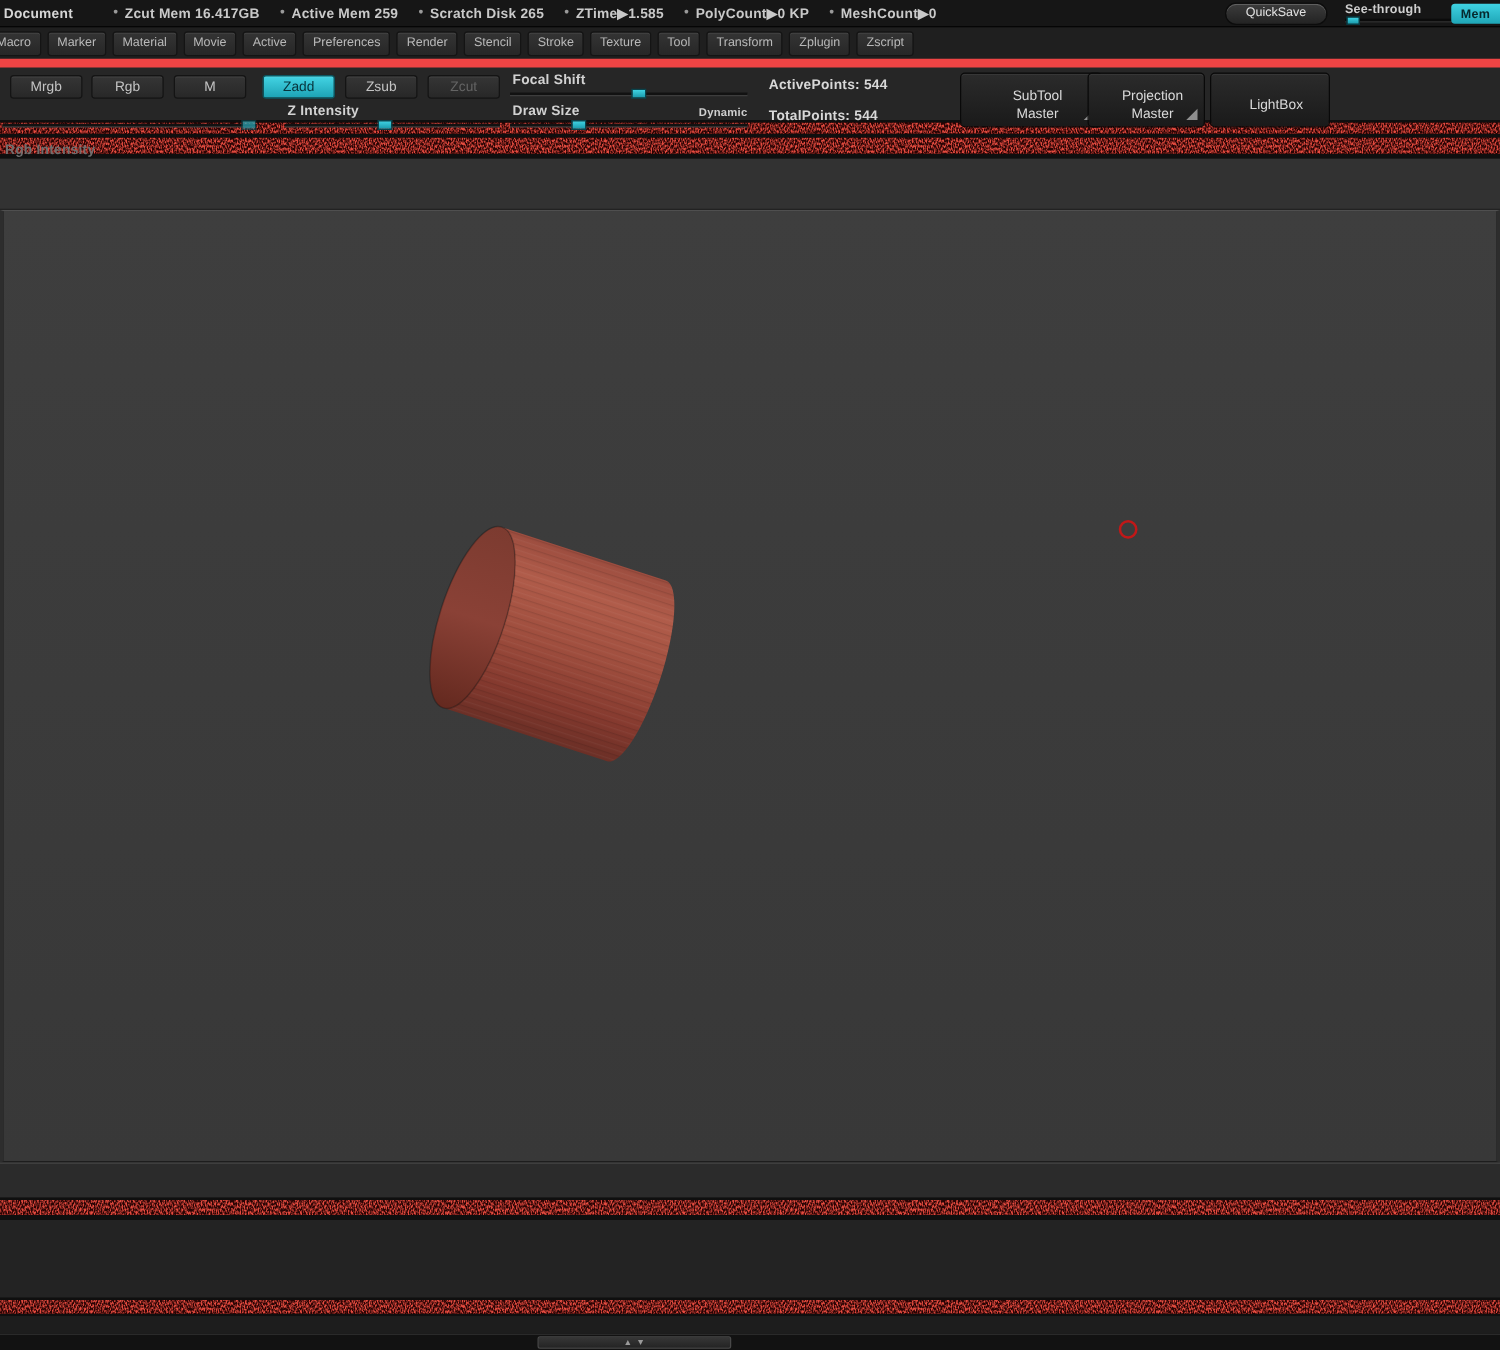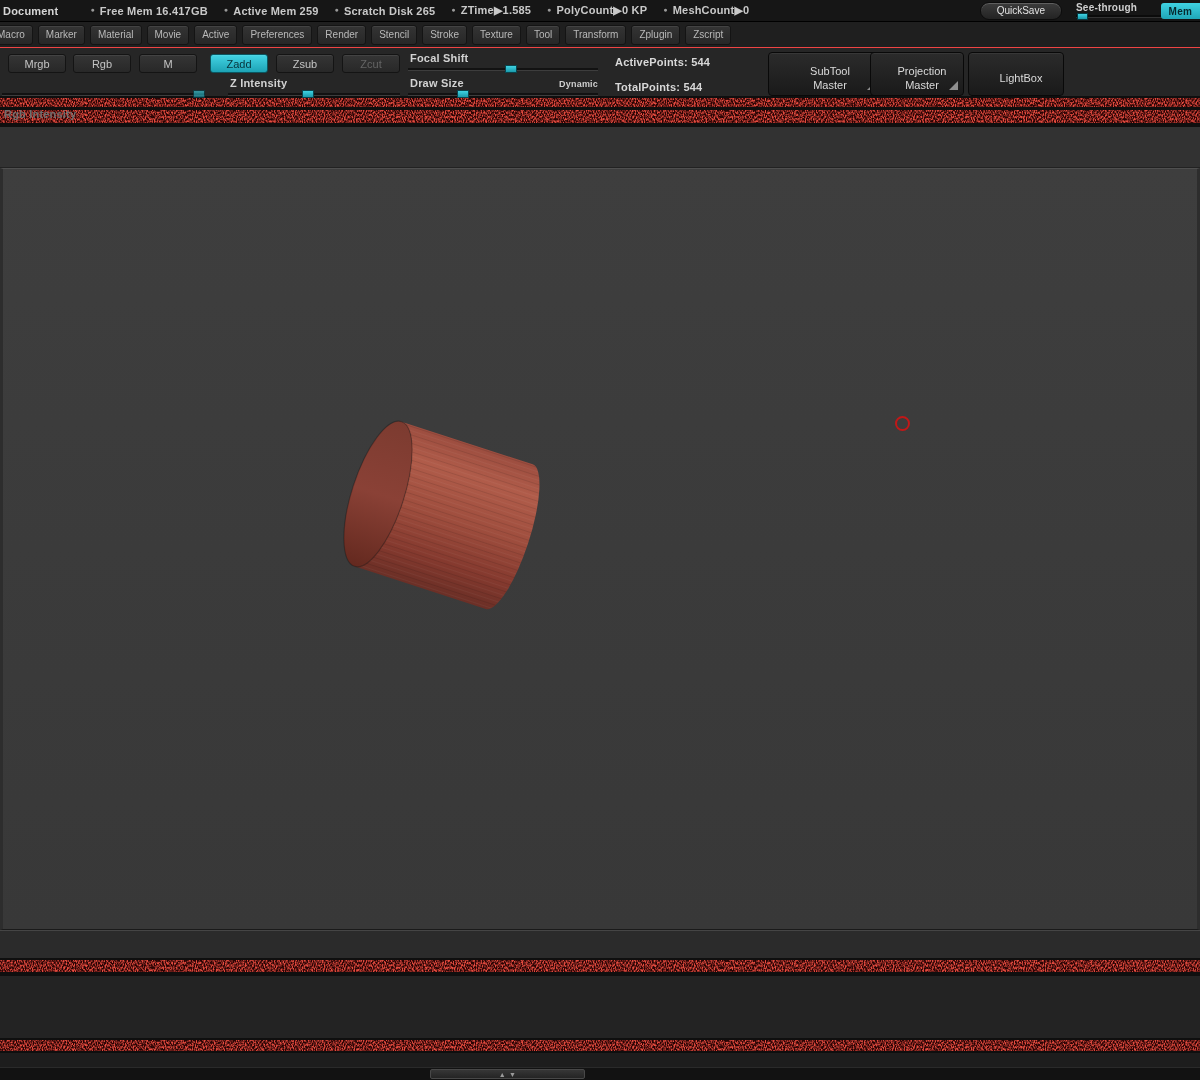--- a/index.html
+++ b/index.html
@@ -47,21 +47,21 @@
   .menu-btn {
     background:linear-gradient(#343434,#272727); border:1px solid #141414;
     box-shadow: inset 0 1px 0 rgba(255,255,255,.08); border-radius:3px;
     color:#b9b9b9; font-size:10px; padding:3px 7px 4px 7px; cursor:pointer; white-space:nowrap;
   }
   .menubar .menu-btn:first-child { margin-left:-11px; }
 
   
   .toolrow {
     position:absolute; top:47px; left:0; right:0; height:49px;
-    background:#262626; border-top:1px solid #ef4444; z-index:5;
+    background:#262626; border-top:7px solid #ef4444; z-index:5;
   }
   .tbtn {
     position:absolute; top:6px; height:19px; width:58px;
     background:linear-gradient(#353535,#282828); border:1px solid #141414;
     box-shadow: inset 0 1px 0 rgba(255,255,255,.07); border-radius:3px;
     color:#c4c4c4; font-size:11px; display:flex; align-items:center; justify-content:center;
     cursor:pointer;
   }
   .tbtn.active { background:linear-gradient(#43d4e4,#1da3b5); color:#07333b; border-color:#0b5660; }
   .tbtn.dim { color:#646464; }
@@ -143,21 +143,21 @@
     </linearGradient>
     <pattern id="facets" patternUnits="userSpaceOnUse" width="6" height="8">
       <rect x="0" y="0" width="6" height="1" fill="rgba(0,0,0,0.10)"></rect>
       <rect x="0" y="4" width="6" height="1" fill="rgba(255,255,255,0.04)"></rect>
     </pattern>
   </defs>
 </svg>
 
 <div class="topbar">
   <span class="doc-title">Document</span>
-  <span class="stat">Free Mem 16.417GB</span>
+  <span class="stat">Zcut Mem 16.417GB</span>
   <span class="stat">Active Mem 259</span>
   <span class="stat">Scratch Disk 265</span>
   <span class="stat">ZTime▶1.585</span>
   <span class="stat">PolyCount▶0 KP</span>
   <span class="stat">MeshCount▶0</span>
   <div class="topbar-right">
     <button class="quicksave">QuickSave</button>
     <div class="see-through">
       <span>See-through</span>
       <div class="mini-track">

